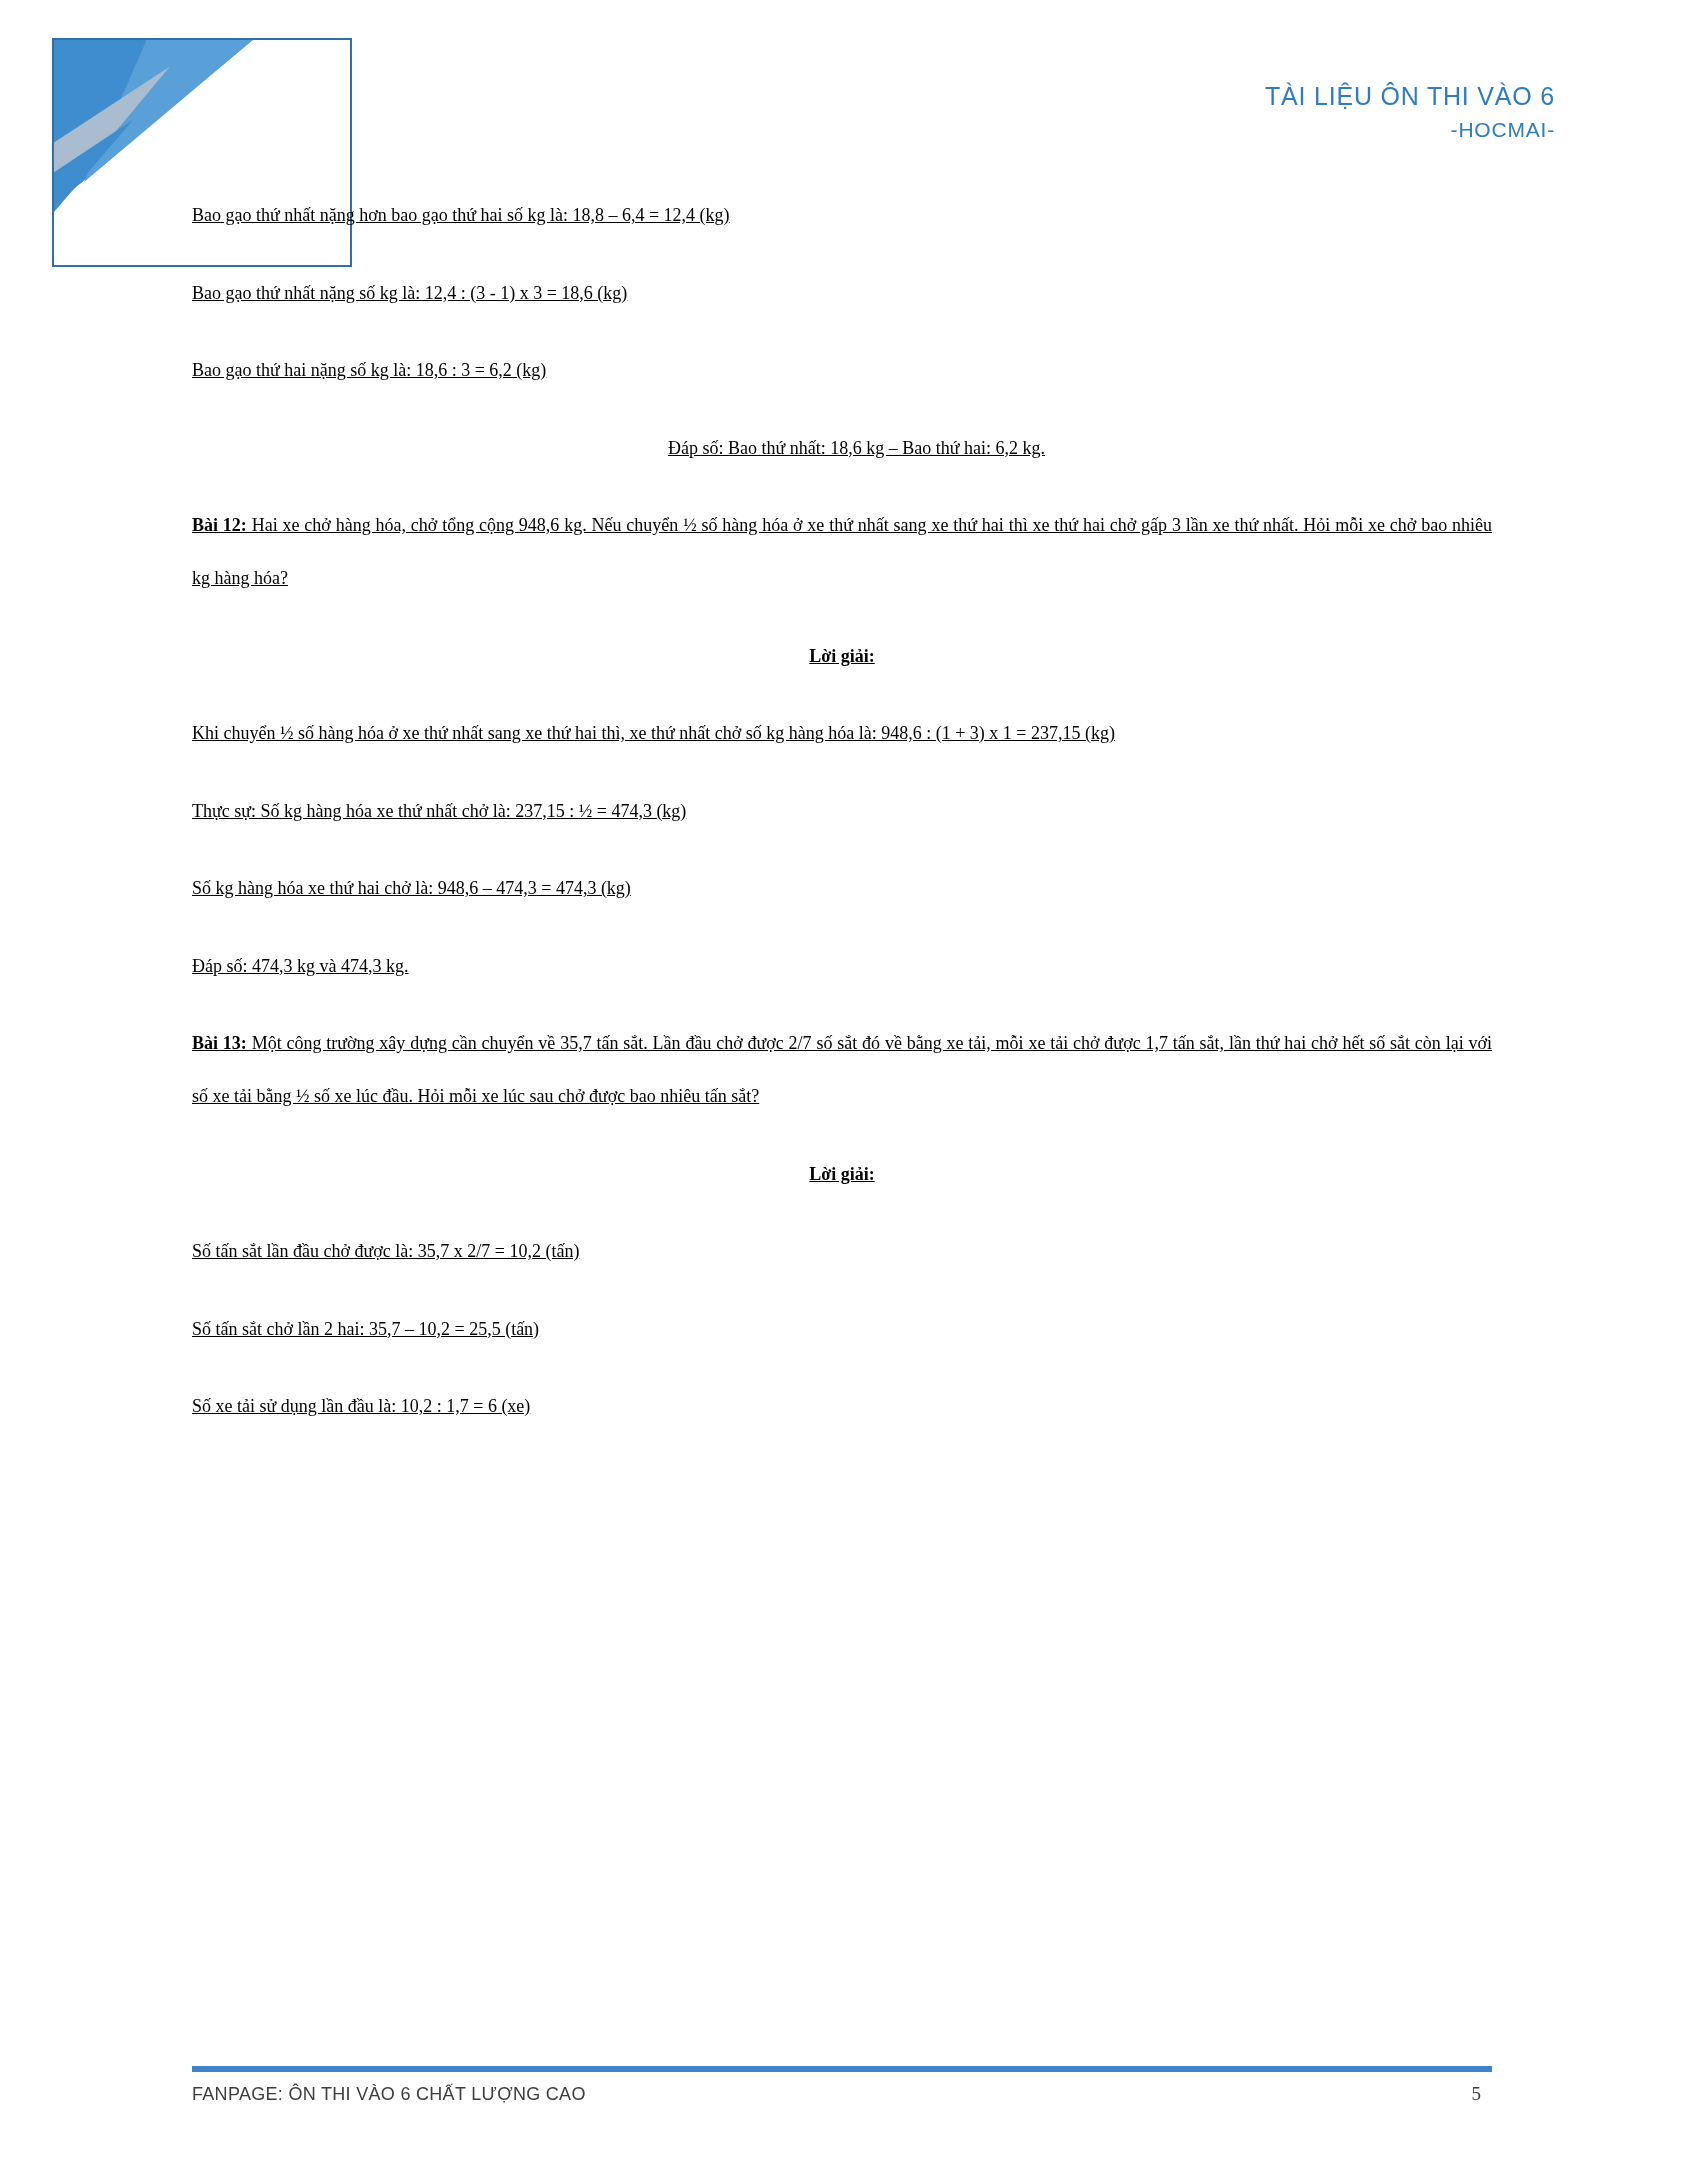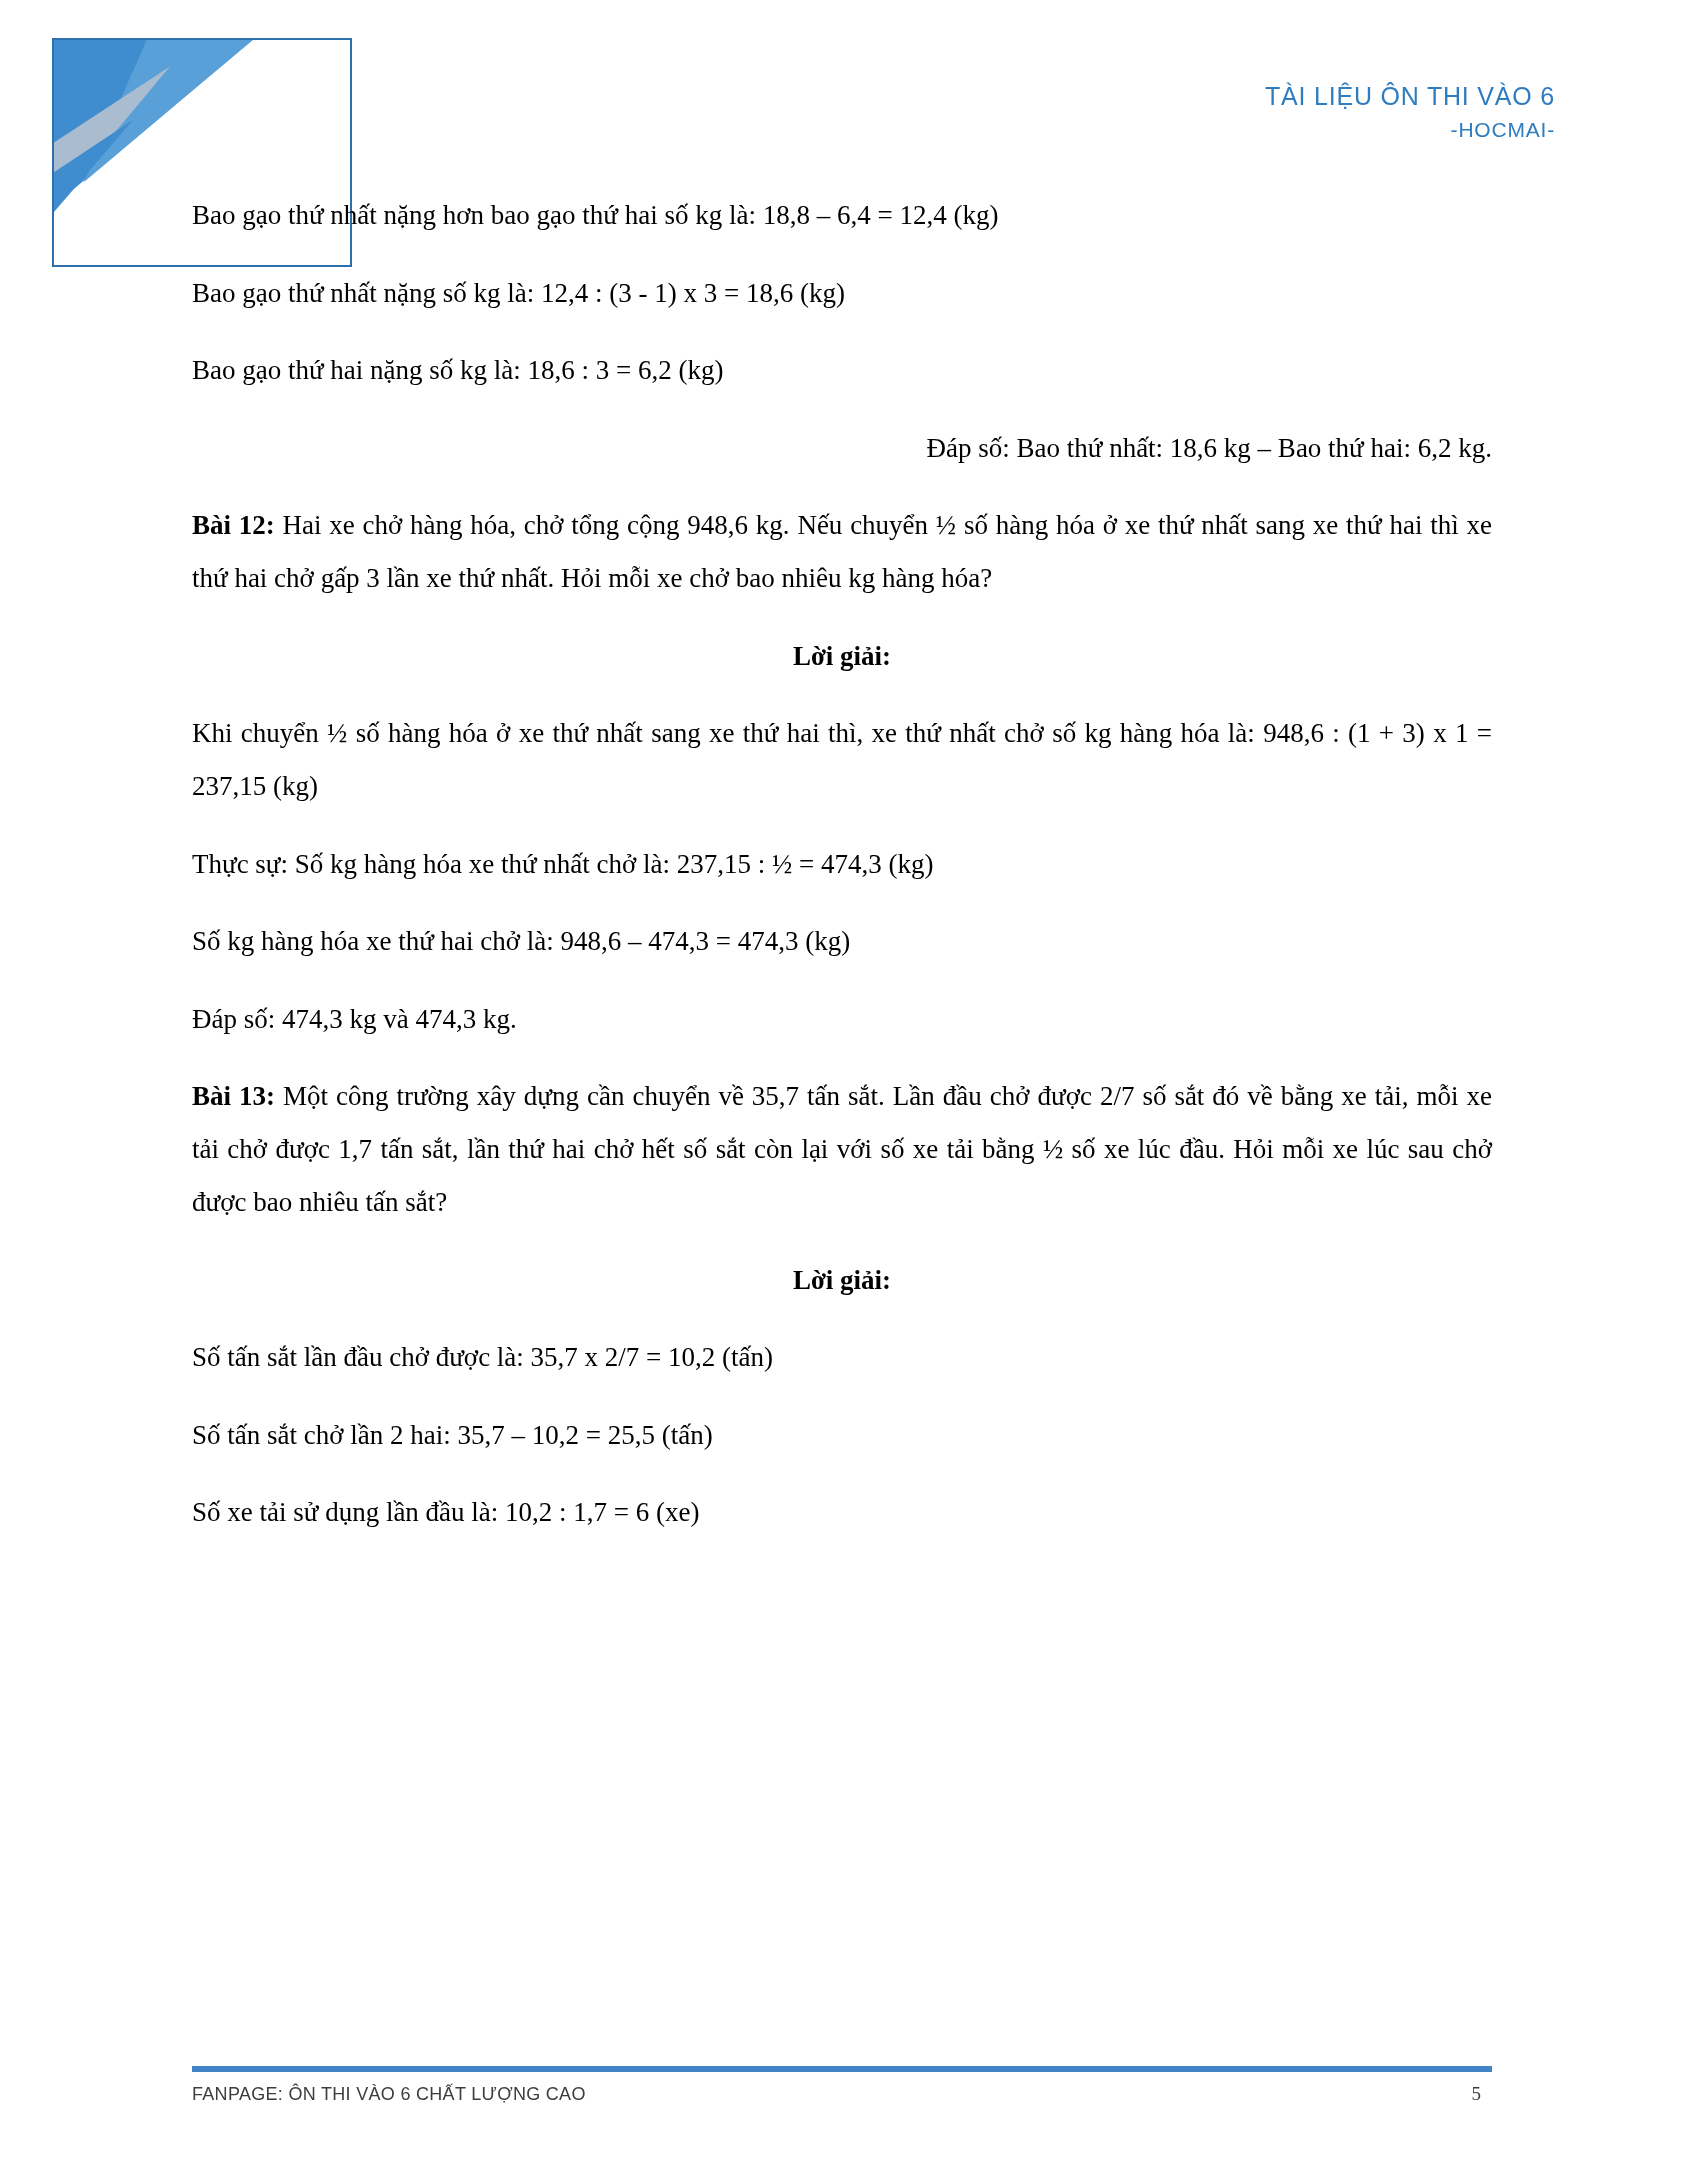--- a/index.html
+++ b/index.html
@@ -60,38 +60,39 @@
   }
 
   
   .content {
     position: absolute;
     left: 192px;
     top: 189px;
     width: 1300px;
   }
   .para {
-    font-size: 27px;
+    font-size: 18px;
     line-height: 53px;
     margin: 0 0 24.5px 0;
     text-align: left;
+    text-decoration: underline;
   }
   .para.justify {
     text-align: justify;
     text-justify: inter-word;
   }
   .para.center {
     text-align: center;
     font-weight: bold;
   }
   .para.right {
     text-align: left;
   }
   .para.indent-right {
-    text-align: right;
+    text-align: left;
     padding-left: 476px;
   }
   .bold {
     font-weight: bold;
     margin-top: 24px;
   }
 
   
   .footer {
     position: absolute;

